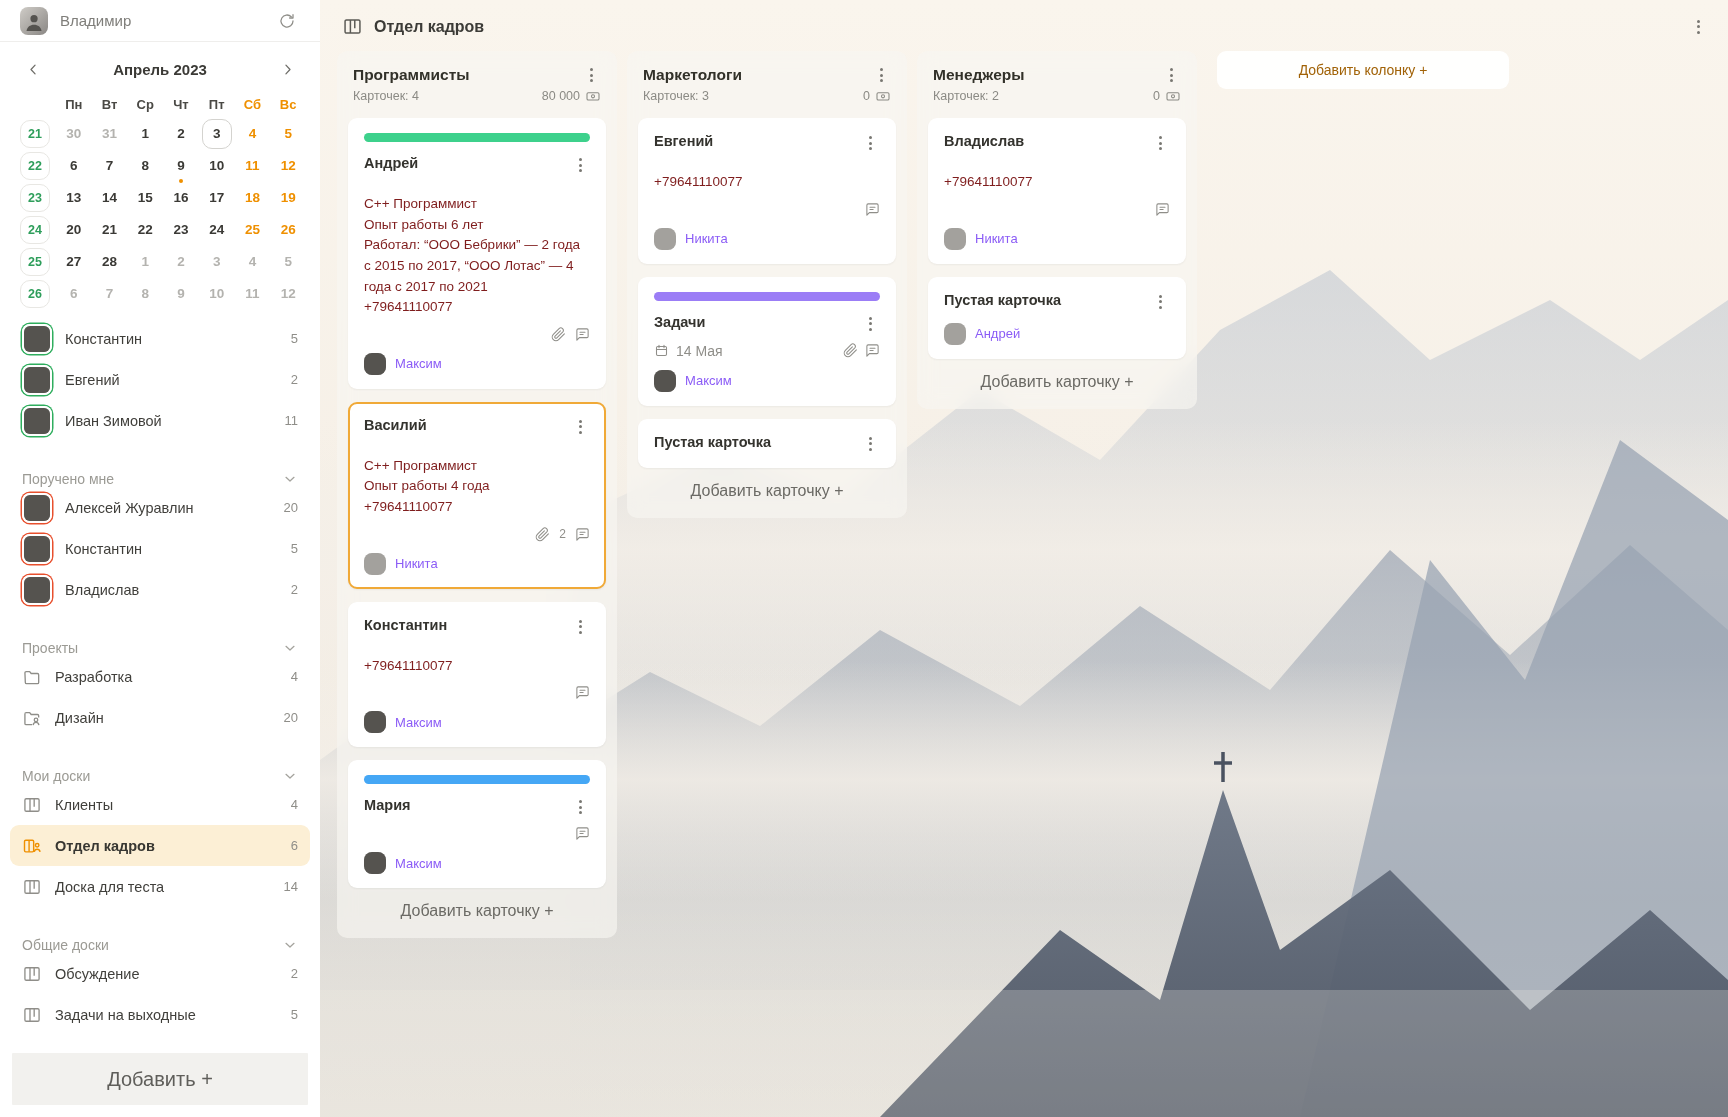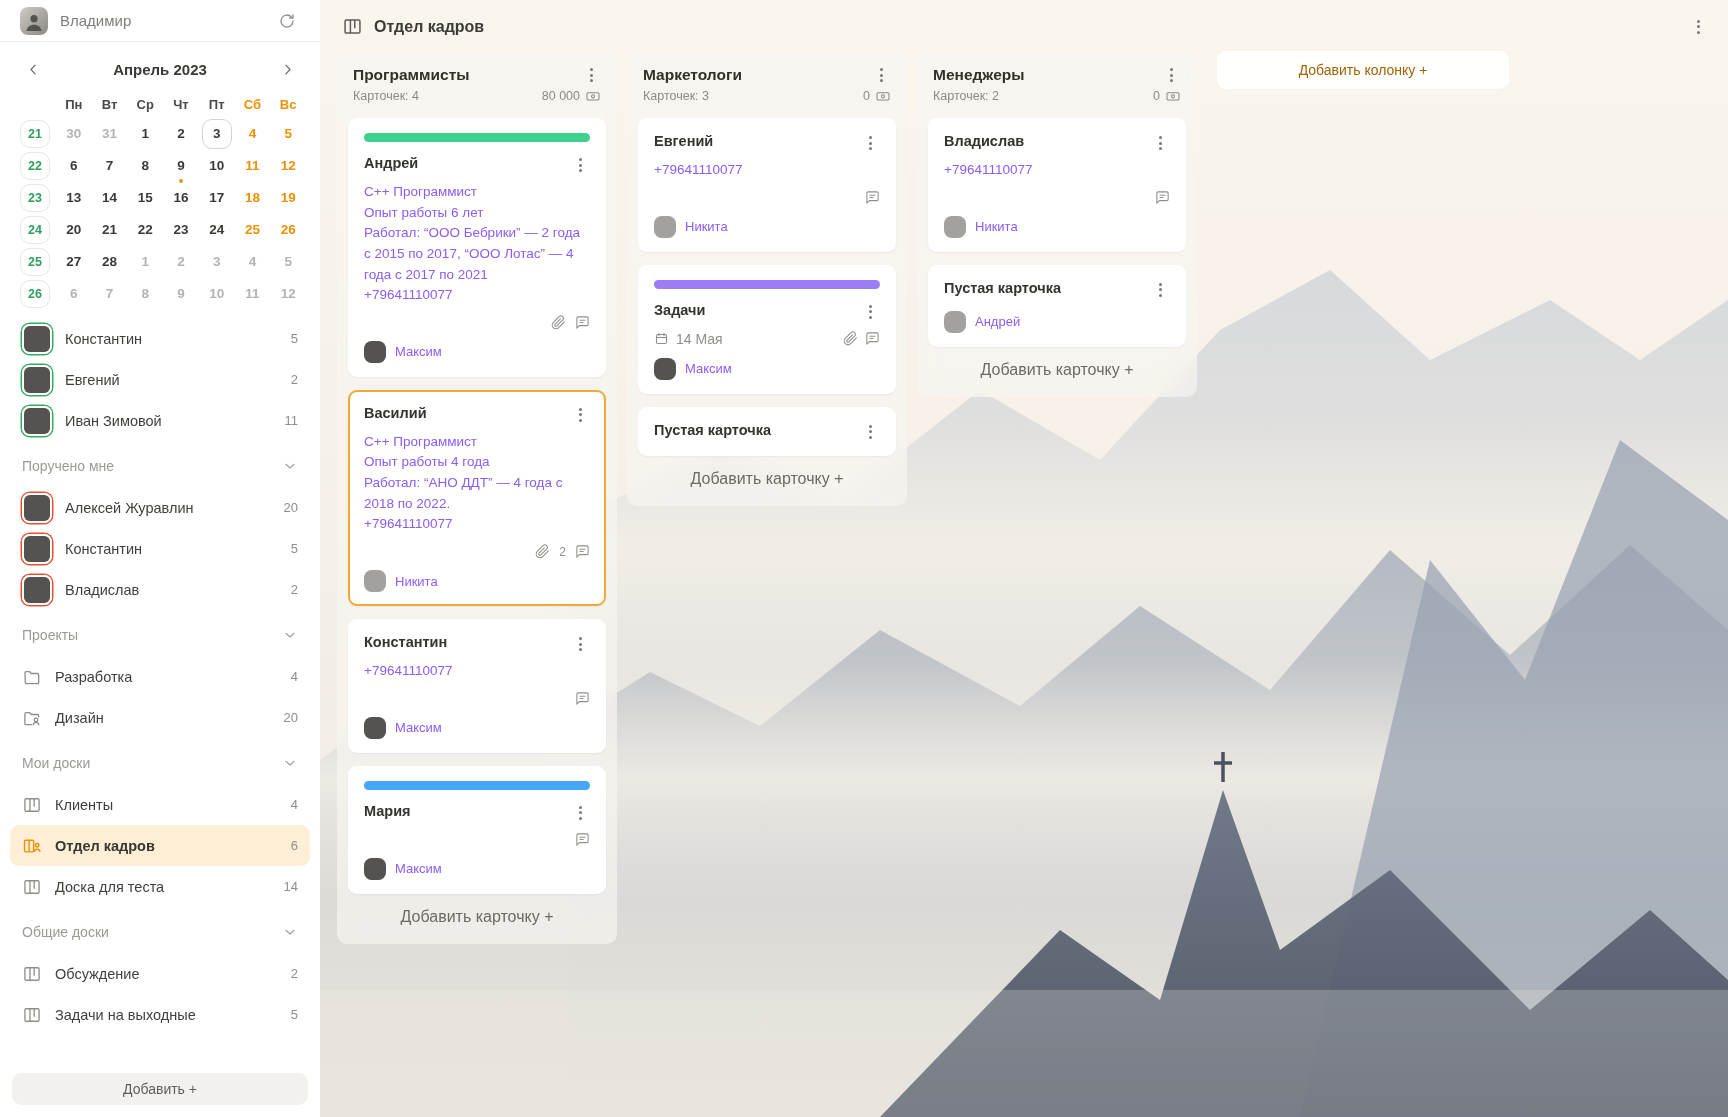--- a/index.html
+++ b/index.html
@@ -32,24 +32,24 @@
   .day.hasdot::after{content:"";position:absolute;left:50%;bottom:-2px;width:4px;height:4px;margin-left:-2px;border-radius:50%;background:#ef9000}
 
   .sb-body{flex:1;padding:6px 0 0 0;overflow:hidden}
   .sb-row{display:flex;align-items:center;gap:13px;height:41px;padding:0 22px;cursor:pointer}
   .sb-row .lbl{flex:1;font-size:14.5px;color:#403f3b;white-space:nowrap;overflow:hidden}
   .sb-row .cnt{font-size:13px;color:#8f8e89}
   .sb-row .ic{color:#8f8e89}
   .sb-row.active{background:#fcefd5;border-radius:9px;margin:0 10px;padding:0 12px;height:41px}
   .sb-row.active .lbl{font-weight:700;color:#383732}
   .sb-row.active .ic{color:#ef9000}
-  .sb-sec{display:flex;align-items:center;height:42px;padding:0 22px;margin-top:4px;cursor:pointer}
+  .sb-sec{display:flex;align-items:flex-end;height:42px;padding:0 22px;margin-top:4px;cursor:pointer}
   .sb-sec .lbl{flex:1;font-size:14px;color:#9b9a94}
   .sb-sec .ic{color:#a4a39d}
-  .sb-add{margin:10px 12px 12px 12px;height:32px;border-radius:9px;background:#f2f1ee;display:flex;align-items:center;justify-content:center;font-size:14px;color:#5f5e5a;cursor:pointer}
+  .sb-add{margin:10px 12px 12px 12px;height:52px;border-radius:1px;background:#f2f1ee;display:flex;align-items:center;justify-content:center;font-size:20px;color:#5f5e5a;cursor:pointer}
 
   .ic{display:inline-flex;align-items:center;justify-content:center;flex:none}
   .ic svg{display:block}
 
   
   .main{position:relative;flex:1;height:100%;overflow:hidden}
   .bg{position:absolute;inset:0;z-index:0}
   .board-hd{position:relative;z-index:2;display:flex;align-items:center;gap:11px;padding:16px 20px 8px 22px}
   .board-hd .ttl{font-size:16px;font-weight:700;color:#3c3b37;flex:1}
   .dots{display:inline-flex;flex-direction:column;gap:2.5px;align-items:center;justify-content:center;width:20px;height:20px;cursor:pointer}
@@ -61,21 +61,21 @@
   .col-hd .ttl{flex:1;font-size:15.5px;font-weight:700;color:#323129}
   .col-sub{display:flex;align-items:center;margin:3px 5px 0 5px}
   .col-sub .n{flex:1;font-size:12.5px;color:#8b8a85}
   .col-sub .bdg{display:flex;align-items:center;gap:5px;font-size:12.5px;color:#8b8a85}
   .cards{display:flex;flex-direction:column;gap:13px;margin-top:14px}
   .card{background:#fff;border-radius:9px;padding:15px 16px 14px 16px;box-shadow:0 1px 2px rgba(40,40,40,.06);cursor:pointer}
   .card.hl{border:2px solid #f0a937;padding:13px 14px 12px 14px}
   .bar{height:9px;border-radius:5px;margin-bottom:13px}
   .card-t{display:flex;align-items:flex-start}
   .card-t .ttl{flex:1;font-size:14.5px;font-weight:700;color:#34332e}
-  .card-body{margin-top:7px;font-size:13.5px;line-height:1.53;color:#8b5cf6}
+  .card-body{margin-top:19px;font-size:13.5px;line-height:1.53;color:#7f1d1d}
   .card-ics{display:flex;justify-content:flex-end;align-items:center;gap:9px;margin-top:9px;color:#8f8e89;font-size:12px}
   .date-row{display:flex;align-items:center;gap:7px;margin-top:9px;font-size:14px;color:#8f8e89}
   .date-row .sp{flex:1}
   .card-ft{display:flex;align-items:center;gap:9px;margin-top:11px}
   .card-ft .nm{font-size:13px;color:#8b5cf6}
   .addcard{display:flex;align-items:center;justify-content:center;height:46px;font-size:16px;color:#6b6a65;cursor:pointer}
   .addcol{width:292px;min-width:292px;height:38px;border-radius:9px;background:rgba(255,255,255,.94);display:flex;align-items:center;justify-content:center;font-size:14px;color:#a16207;cursor:pointer;margin-left:10px}
 </style>
 </head>
 <body>
@@ -490,21 +490,20 @@
               <span class="ttl">Василий</span>
               <span class="dots">
                 <i></i>
                 <i></i>
                 <i></i>
               </span>
             </div>
             <div class="card-body">
               <div>С++ Программист</div>
               <div>Опыт работы 4 года</div>
-              <div>Работал: “АНО ДДТ” — 4 года с 2018 по 2022.</div>
               <div>+79641110077</div>
             </div>
             <div class="card-ics">
               <span class="ic">
                 <svg width="15" height="15" viewBox="0 0 24 24" fill="none" stroke="currentColor" stroke-width="1.7" stroke-linecap="round" stroke-linejoin="round">
                   <path d="M21.4 11.05l-9.19 9.19a6 6 0 1 1-8.49-8.49l9.2-9.19a4 4 0 0 1 5.65 5.66l-9.19 9.19a2 2 0 0 1-2.83-2.83l8.49-8.49"></path>
                 </svg>
               </span>
               <span>2</span>
               <span class="ic">

